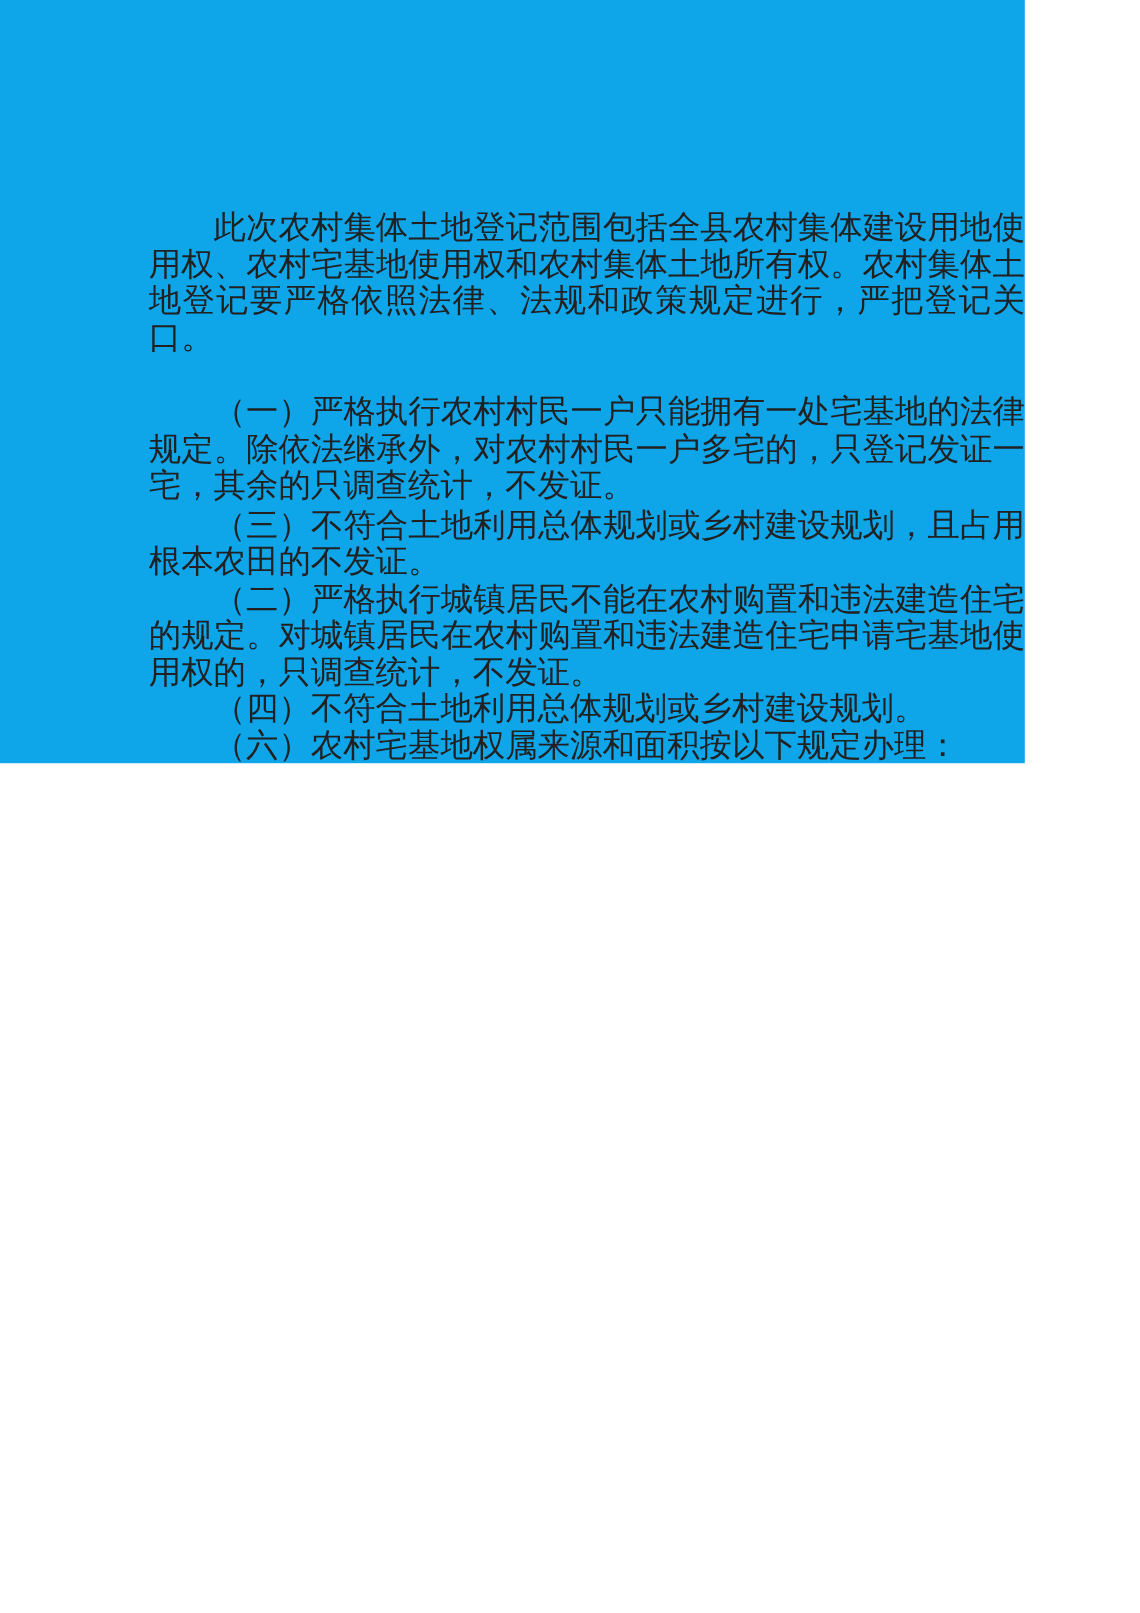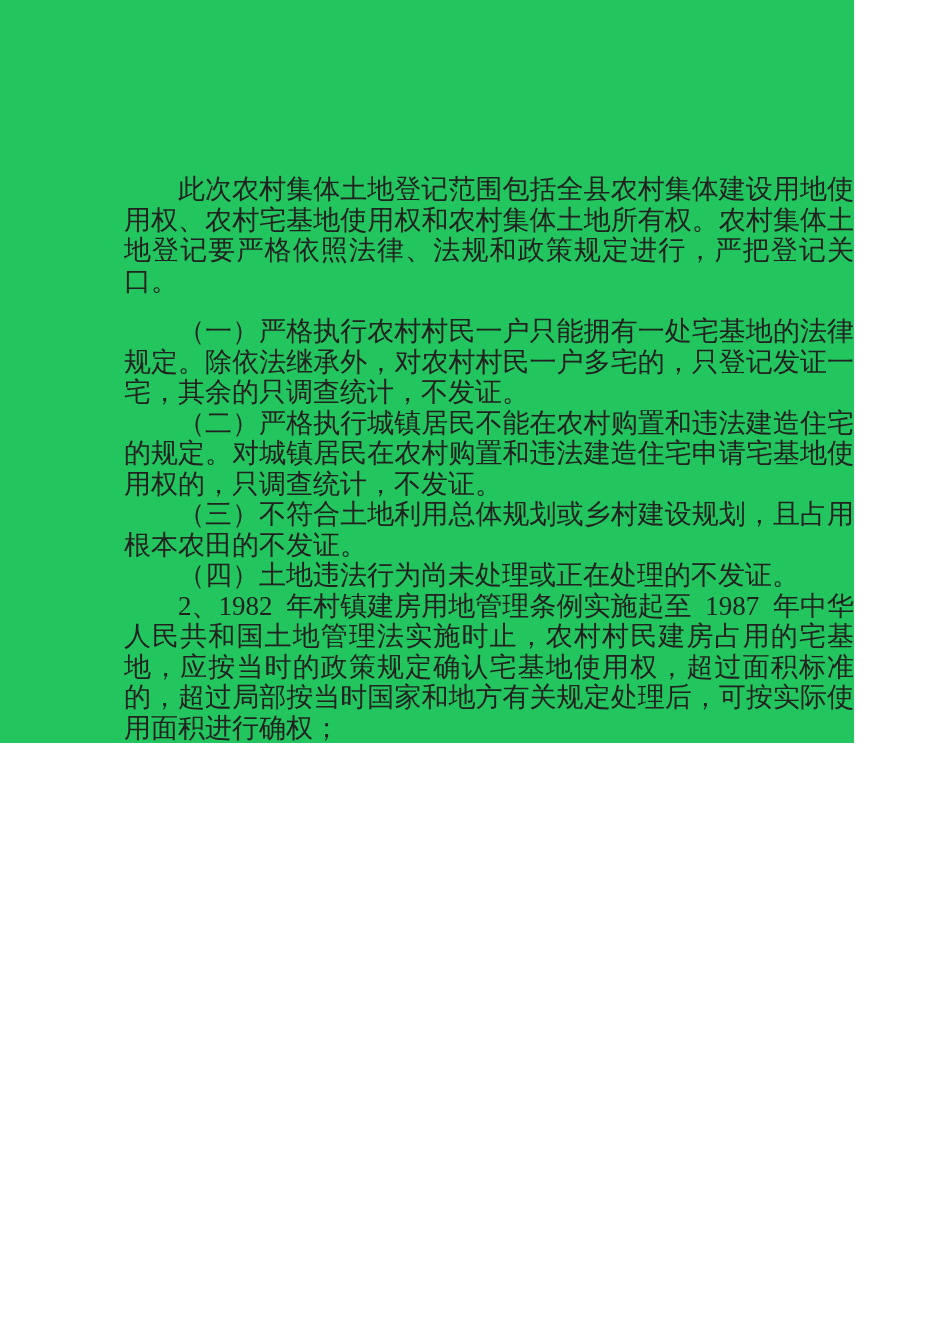--- a/index.html
+++ b/index.html
@@ -10,42 +10,43 @@
   body {
     width: 950px;
     height: 1344px;
     overflow: hidden;
     position: relative;
   }
   .page {
     box-sizing: content-box;
     padding: 174px 0 0 124px;
     width: 730px;
-    background: #22c55e;
+    background: #0ea5e9;
   }
   .doc-paragraph {
     margin: 0;
     padding: 0;
     font-family: "Liberation Serif", "DejaVu Serif", serif;
     font-size: 27px;
     line-height: 30.5px;
     color: #212121;
     text-indent: 2em;
     text-align: justify;
     word-spacing: 7px;
     font-weight: 400;
     letter-spacing: 0;
   }
   .doc-paragraph.gap-before {
-    margin-top: 20px;
+    margin-top: 35px;
+    font-family: Liberation Mono, monospace;
   }
 </style>
 </head>
 <body>
 
 <div class="page">
   <p class="doc-paragraph">此次农村集体土地登记范围包括全县农村集体建设用地使用权、农村宅基地使用权和农村集体土地所有权。农村集体土地登记要严格依照法律、法规和政策规定进行，严把登记关口。</p>
   <p class="doc-paragraph gap-before">（一）严格执行农村村民一户只能拥有一处宅基地的法律规定。除依法继承外，对农村村民一户多宅的，只登记发证一宅，其余的只调查统计，不发证。</p>
+  <p class="doc-paragraph">（三）不符合土地利用总体规划或乡村建设规划，且占用根本农田的不发证。</p>
   <p class="doc-paragraph">（二）严格执行城镇居民不能在农村购置和违法建造住宅的规定。对城镇居民在农村购置和违法建造住宅申请宅基地使用权的，只调查统计，不发证。</p>
-  <p class="doc-paragraph">（三）不符合土地利用总体规划或乡村建设规划，且占用根本农田的不发证。</p>
-  <p class="doc-paragraph">（四）土地违法行为尚未处理或正在处理的不发证。</p>
-  <p class="doc-paragraph">2、1982 年村镇建房用地管理条例实施起至 1987 年中华人民共和国土地管理法实施时止，农村村民建房占用的宅基地，应按当时的政策规定确认宅基地使用权，超过面积标准的，超过局部按当时国家和地方有关规定处理后，可按实际使用面积进行确权；</p>
+  <p class="doc-paragraph">（四）不符合土地利用总体规划或乡村建设规划。</p>
+  <p class="doc-paragraph">（六）农村宅基地权属来源和面积按以下规定办理：</p>
 </div>
 
 </body></html>

